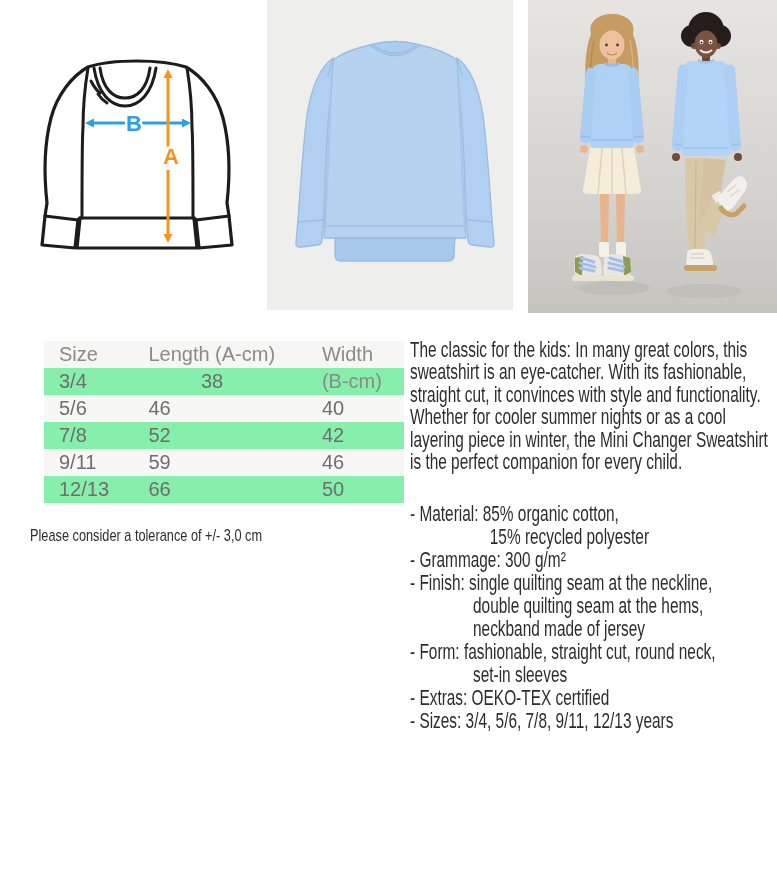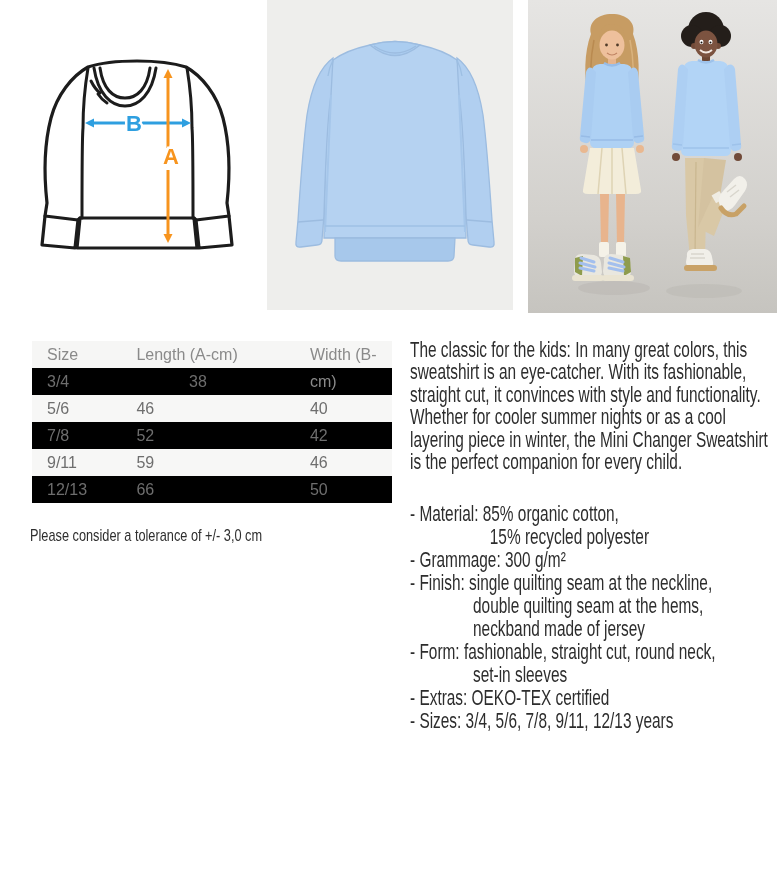--- a/index.html
+++ b/index.html
@@ -6,24 +6,24 @@
   .page{position:relative;width:777px;height:873px;background:#fff;overflow:hidden;
         font-family:"Liberation Sans",sans-serif;}
 
   
   .img-block{position:absolute;}
   .diagram{left:30px;top:48px;width:212px;height:210px;}
   .flatphoto{left:267px;top:0;width:246px;height:310px;background:#eeeeec;}
   .kidsphoto{left:528px;top:0;width:249px;height:313px;}
 
   
-  .sizetable{position:absolute;left:32px;top:341px;width:360px;font-size:16px;color:#6e6e6e;}
+  .sizetable{position:absolute;left:44px;top:341px;width:360px;font-size:20px;color:#6e6e6e;}
   .trow{display:flex;height:27px;line-height:27px;}
   .trow.head{background:#f6f6f5;color:#8a8a8a;}
-  .trow.odd{background:#000000;}
+  .trow.odd{background:#86efac;}
   .trow.even{background:#f7f7f6;align-items:center;}
   .c1{width:113px;padding-left:15px;box-sizing:border-box;}
   .c2{width:142px;}
   .c3{width:90px;margin-left:44px;}
 
   
   .cond{transform:scaleX(0.70);transform-origin:0 0;}
   .cond75{transform:scaleX(0.75);transform-origin:0 0;}
 
   .tolerance{position:absolute;left:30px;top:526px;font-size:17px;line-height:20px;

